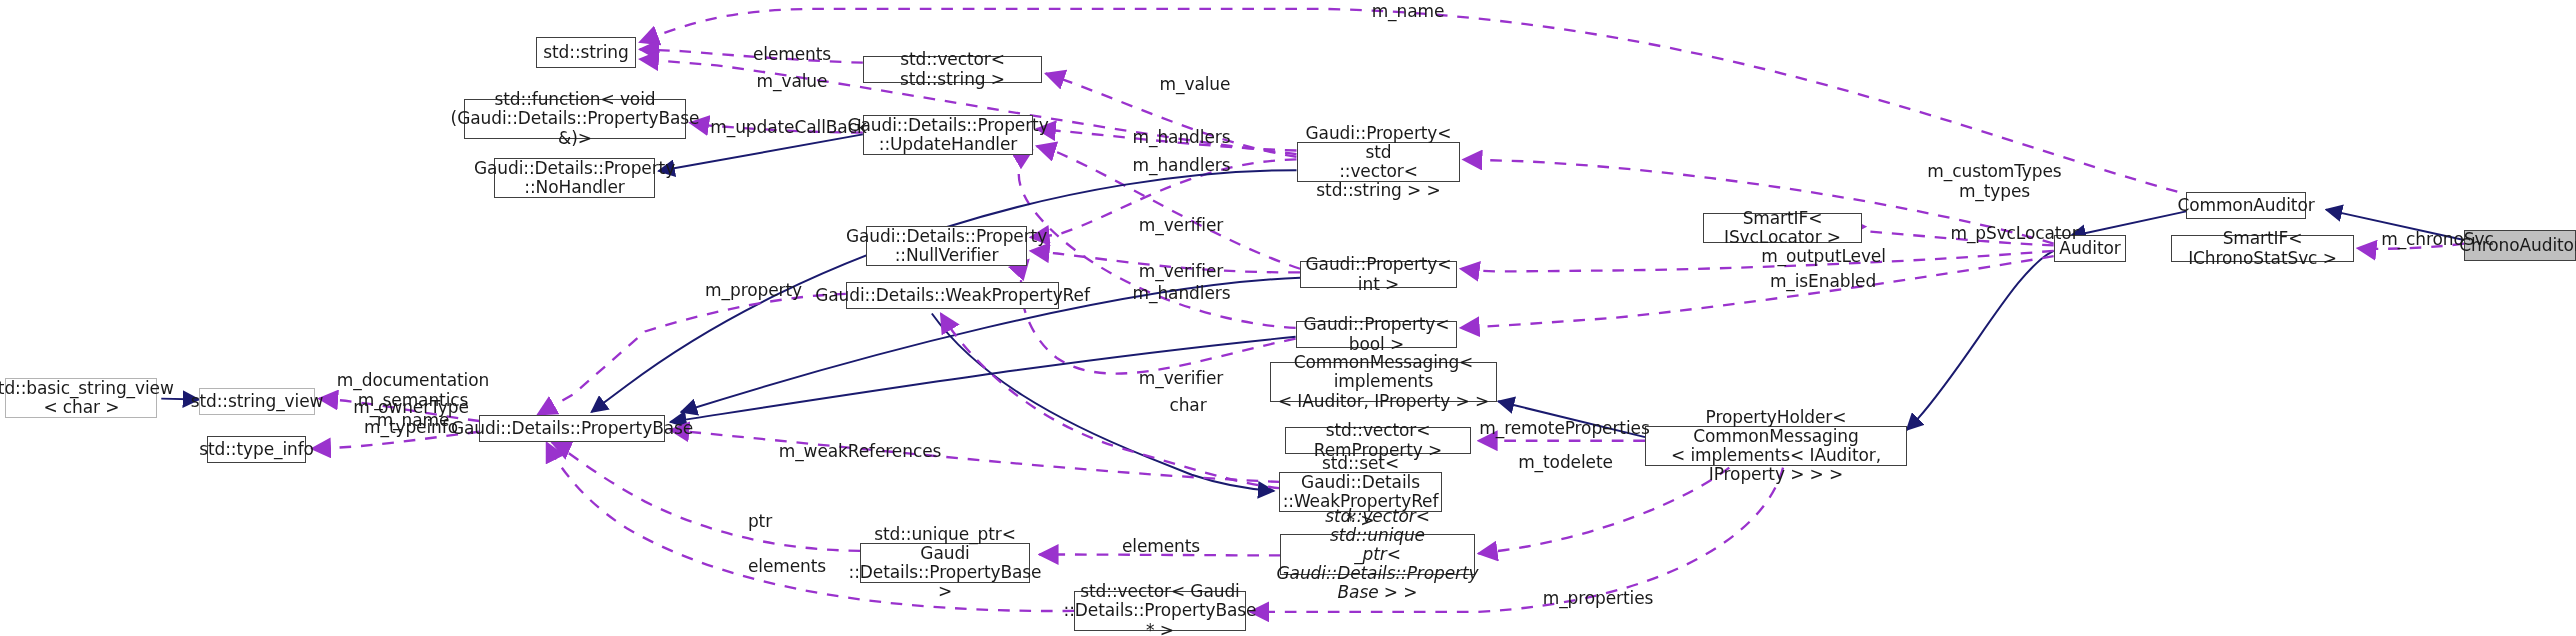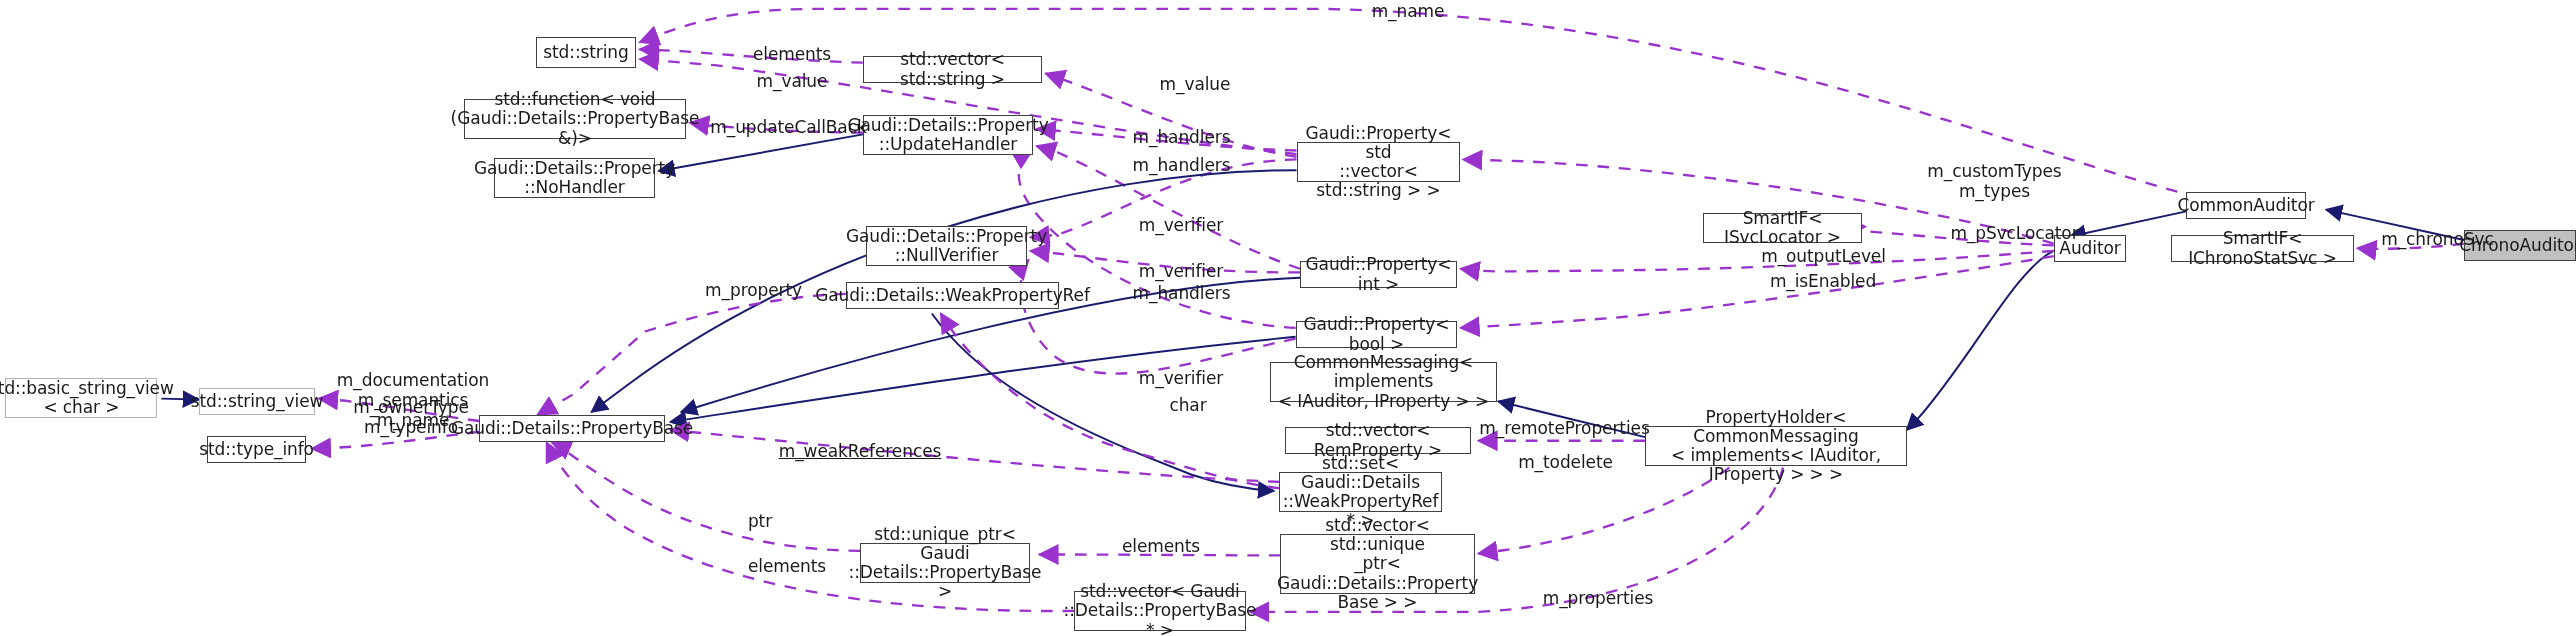--- a/index.html
+++ b/index.html
@@ -131,21 +131,21 @@
       <div class="node light-border" style="left: 199px; top: 388px; width: 116px; height: 27px;">std::string_view</div>
       <div class="node" style="left: 207px; top: 436px; width: 99px; height: 27px;">std::type_info</div>
       <div class="node" style="left: 479px; top: 415px; width: 186px; height: 27px;">Gaudi::Details::PropertyBase</div>
       <div class="node" style="left: 1285px; top: 427px; width: 186px; height: 27px;">std::vector&lt; RemProperty &gt;</div>
       <div class="node" style="left: 1645px; top: 426px; width: 262px; height: 40px;">PropertyHolder&lt; CommonMessaging
 &lt; implements&lt; IAuditor, IProperty &gt; &gt; &gt;</div>
       <div class="node" style="left: 1279px; top: 472px; width: 163px; height: 40px;">std::set&lt; Gaudi::Details
 ::WeakPropertyRef * &gt;</div>
       <div class="node" style="left: 860px; top: 534px; width: 170px; height: 40px; margin-top: 9px;">std::unique_ptr&lt; Gaudi
 ::Details::PropertyBase &gt;</div>
-      <div class="node" style="left: 1280px; top: 534px; width: 195px; height: 60px;">std::vector&lt; std::unique
+      <div class="node" style="left: 1280px; top: 534px; width: 195px; height: 41px; font-style: italic;">std::vector&lt; std::unique
 _ptr&lt; Gaudi::Details::Property
 Base &gt; &gt;</div>
       <div class="node" style="left: 1074px; top: 591px; width: 172px; height: 40px;">std::vector&lt; Gaudi
 ::Details::PropertyBase * &gt;</div>
     </div>
   <div id="label-layer">
       <div class="edge-label" style="left: 1354px; top: 0.9px; width: 108px;">m_name</div>
       <div class="edge-label" style="left: 738px; top: 44px; width: 108px;">elements</div>
       <div class="edge-label" style="left: 738px; top: 71px; width: 108px;">m_value</div>
       <div class="edge-label" style="left: 1141px; top: 74px; width: 108px;">m_value</div>
@@ -163,21 +163,21 @@
       <div class="edge-label" style="left: 1119px; top: 283px; width: 125px;">m_handlers</div>
       <div class="edge-label" style="left: 691px; top: 280px; width: 125px;">m_property</div>
       <div class="edge-label" style="left: 1123px; top: 368px; width: 116px;">m_verifier</div>
       <div class="edge-label" style="left: 328px; top: 346px; width: 170px; margin-top: 24px;">m_documentation
 m_semantics
 m_name</div>
       <div class="edge-label" style="left: 1152px; top: 395px; width: 72px;">char</div>
       <div class="edge-label" style="left: 1466px; top: 418px; width: 197px;">m_remoteProperties</div>
       <div class="edge-label" style="left: 335px; top: 397px; width: 152px;">m_ownerType
 m_typeinfo</div>
-      <div class="edge-label" style="left: 766px; top: 441px; width: 188px; text-decoration: underline;">m_weakReferences</div>
+      <div class="edge-label" style="left: 766px; top: 441px; width: 188px;">m_weakReferences</div>
       <div class="edge-label" style="left: 1503px; top: 452px; width: 125px;">m_todelete</div>
       <div class="edge-label" style="left: 733px; top: 511px; width: 54px;">ptr</div>
       <div class="edge-label" style="left: 1107px; top: 536px; width: 108px;">elements</div>
       <div class="edge-label" style="left: 733px; top: 556px; width: 108px;">elements</div>
       <div class="edge-label" style="left: 1531px; top: 588px; width: 134px;">m_properties</div>
     </div>
 
 </div>
 
 

